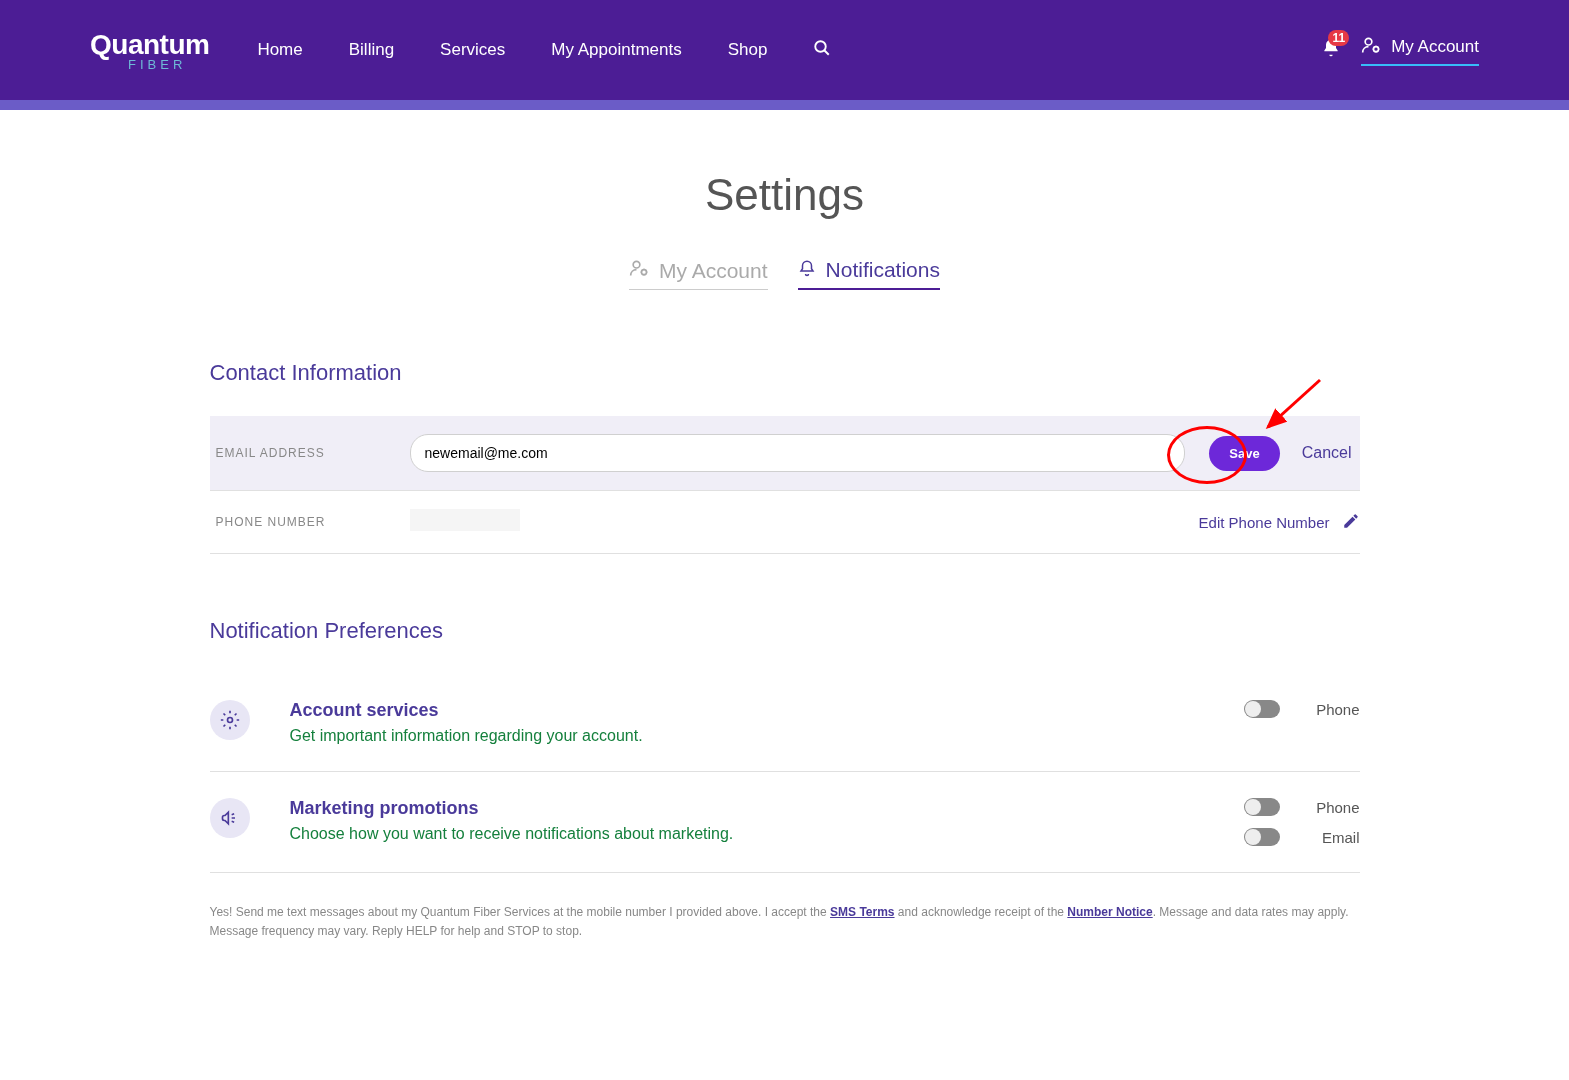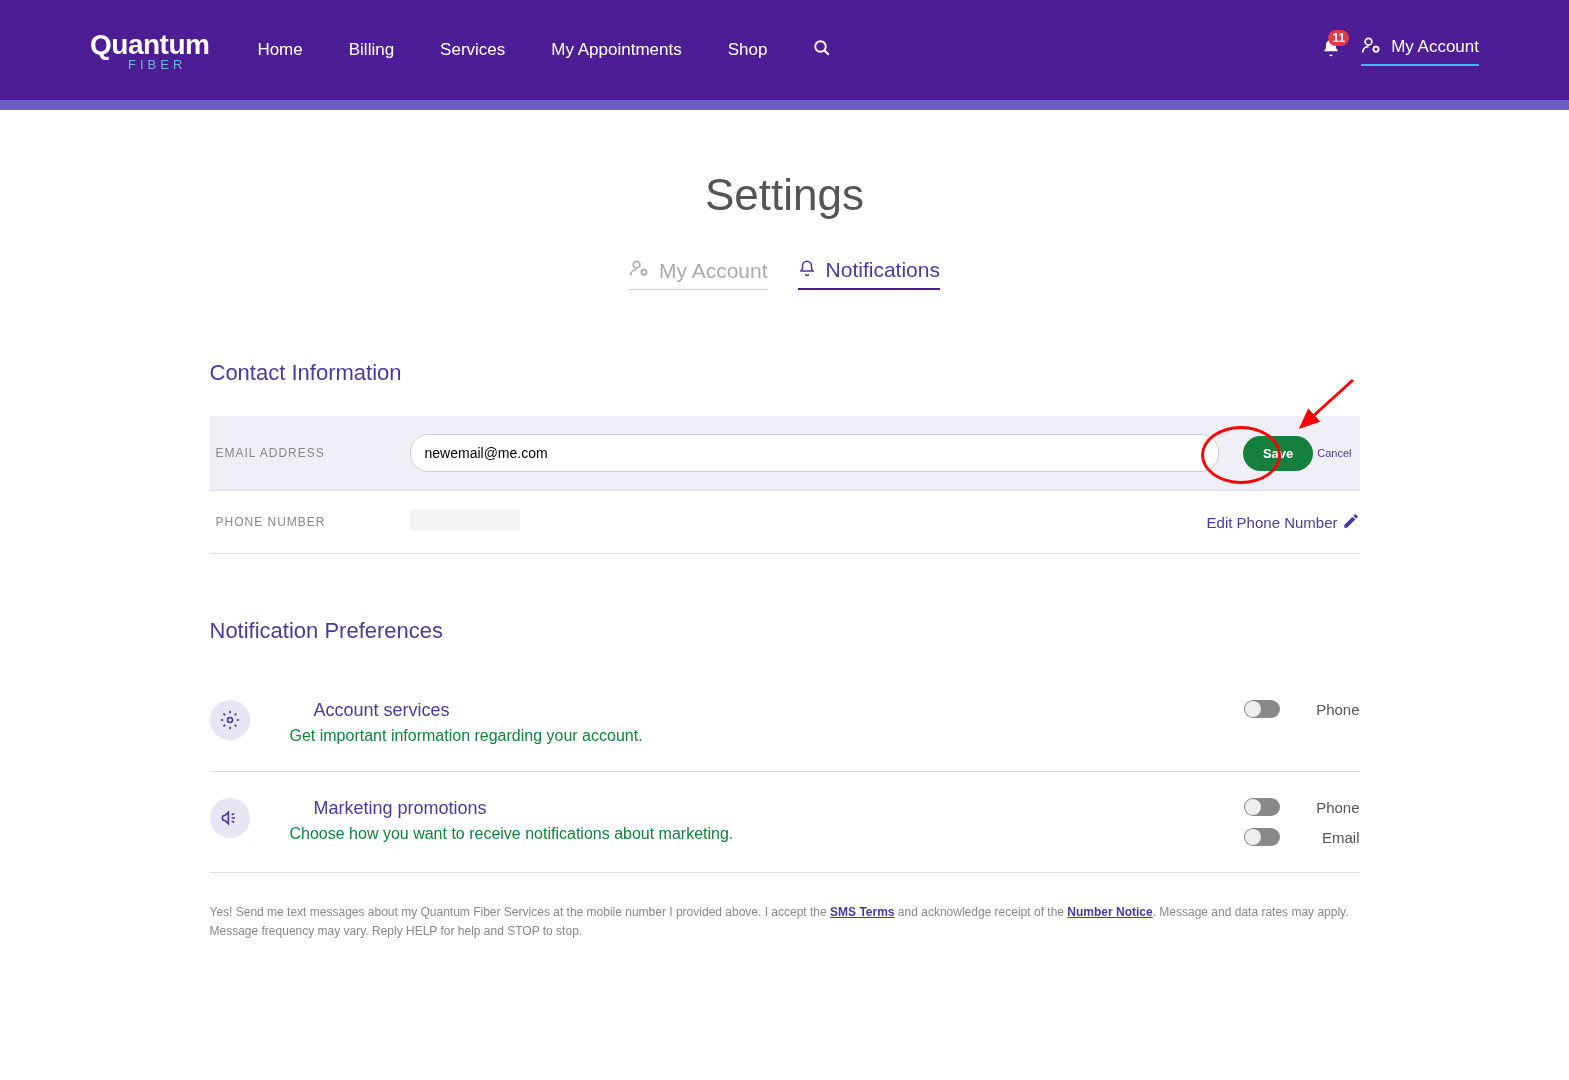--- a/index.html
+++ b/index.html
@@ -26,37 +26,37 @@
 .tab { display: flex; align-items: center; gap: 10px; font-size: 21px; padding-bottom: 6px; cursor: pointer; }
 .tab.inactive { color: #aaa; border-bottom: 1px solid #ccc; }
 .tab.active { color: #4a3a9a; border-bottom: 2px solid #4c1d95; }
 
 .section-title { color: #4a3a9a; font-size: 22px; font-weight: 500; margin-bottom: 30px; }
 
 .contact-row { display: flex; align-items: center; padding: 18px 0; border-bottom: 1px solid #e0e0e0; }
 .contact-row.editing { background: #f0eef7; padding: 18px 8px 18px 0; }
 .row-label { width: 200px; font-size: 12px; letter-spacing: 1px; color: #888; text-transform: uppercase; padding-left: 6px;}
 .row-input { flex: 1; padding: 10px 14px; border: 1px solid #d0d0d0; border-radius: 18px; font-size: 14px; outline: none; background: #fff; }
-.btn-save { background: #15803d; color: #fff; border: none; padding: 10px 20px; border-radius: 18px; font-size: 13px; font-weight: 600; margin-left: 24px; cursor: pointer; }
-.btn-cancel { background: none; border: none; color: #4a3a9a; font-size: 11px; margin-left: 4px; cursor: pointer; }
+.btn-save { background: #6d28d9; color: #fff; border: none; padding: 10px 20px; border-radius: 18px; font-size: 13px; font-weight: 600; margin-left: 24px; cursor: pointer; }
+.btn-cancel { background: none; border: none; color: #4a3a9a; font-size: 16px; margin-left: 22px; cursor: pointer; }
 .row-value { flex: 1; }
 .phone-redact { display:inline-block; width: 110px; height: 22px; background: #f5f5f5; }
-.edit-link { color: #4a3a9a; font-size: 15px; font-weight: 500; cursor: pointer; display: flex; align-items: center; gap: 4px; }
+.edit-link { color: #4a3a9a; font-size: 15px; font-weight: 500; cursor: pointer; display: flex; align-items: center; gap: 12px; }
 .pencil { color: #4a3a9a; }
 
 
 .annotation-wrap { position: relative; }
 .anno-circle { position: absolute; width: 80px; height: 58px; border: 3px solid #f00; border-radius: 50%; top: -10px; left: -18px; pointer-events: none; }
 .anno-arrow { position: absolute; top: -64px; right: -50px; pointer-events: none; }
 
 .prefs { margin-top: 64px; }
 .pref-row { display: flex; align-items: flex-start; padding: 26px 0; border-bottom: 1px solid #e0e0e0; gap: 40px; }
 .pref-icon { width: 40px; height: 40px; border-radius: 50%; background: #e8e6f5; display: flex; align-items: center; justify-content: center; color: #4a3a9a; flex-shrink: 0; }
 .pref-body { flex: 1; }
-.pref-title { color: #4a3a9a; font-size: 18px; font-weight: 400; margin-bottom: 6px; margin-left: 24px; }
+.pref-title { color: #4a3a9a; font-size: 18px; font-weight: 700; margin-bottom: 6px; }
 .pref-desc { color: #15803d; font-size: 16px; }
 .pref-controls { display: flex; flex-direction: column; gap: 12px; align-items: flex-end; }
 .toggle-row { display: flex; align-items: center; gap: 30px; }
 .toggle-label { font-size: 15px; color: #555; width: 50px; text-align: right;}
 .toggle { width: 36px; height: 18px; background: #888; border-radius: 10px; position: relative; cursor: pointer; }
 .toggle::after { content:''; position: absolute; width: 16px; height: 16px; background: #eee; border-radius: 50%; top: 1px; left: 1px; }
 
 .legal { font-size: 12px; color: #888; line-height: 1.6; margin-top: 30px; }
 .legal a { color: #4a3a9a; text-decoration: underline; font-weight: 600; }
 

